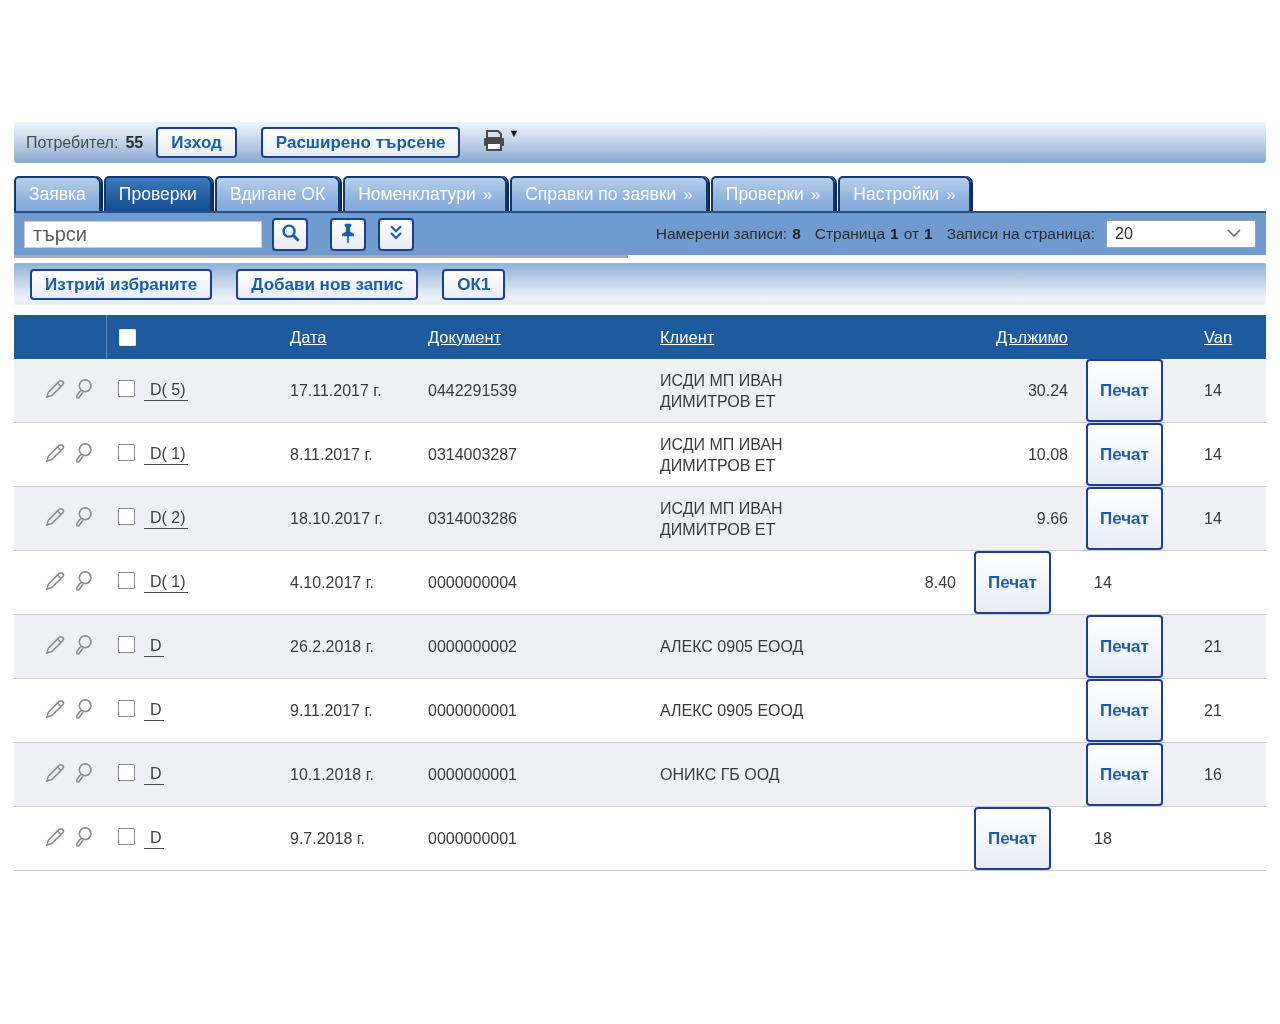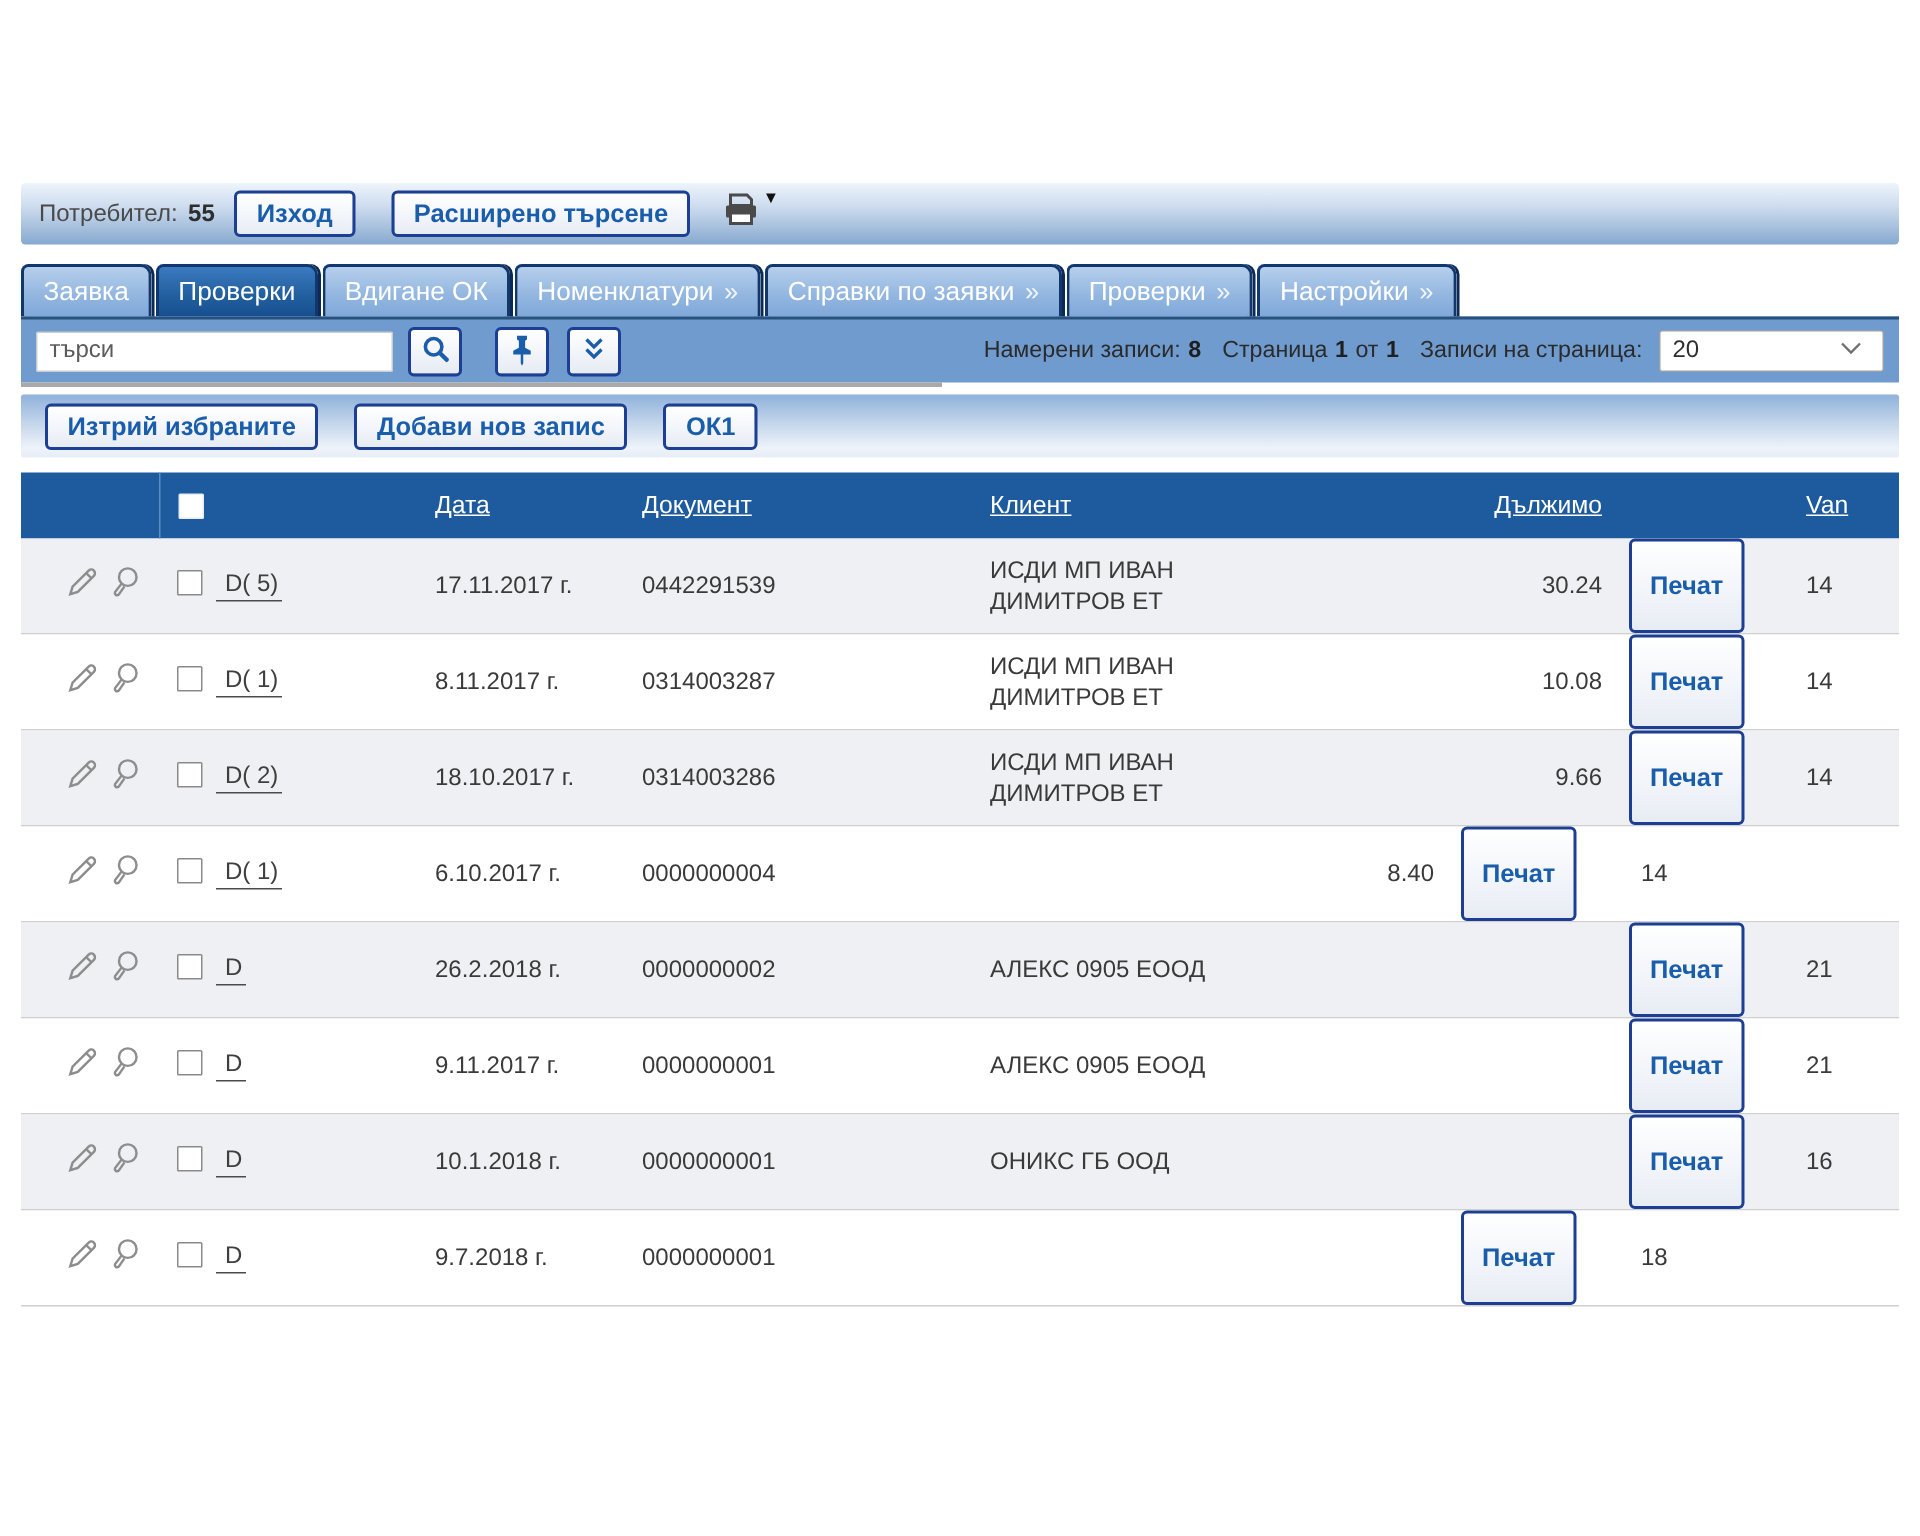--- a/index.html
+++ b/index.html
@@ -37,21 +37,21 @@
   .tab.active { background: linear-gradient(180deg, #3c7ac1 0%, #22609f 55%, #174f91 100%); }
   .tab-arrow { margin-left: 7px; font-size: 17px; color: #f2f6fb; }
 
   
   .searchbar {
     height: 44px; background: #6f9bce; border-top: 2px solid #27527f;
     display: flex; align-items: center; padding: 0 10px;
   }
   .search-input {
     width: 238px; height: 27px; border: 1px solid #c9cdd2; border-radius: 1px;
-    font-family: inherit; font-size: 16px; color: #555; padding: 0 8px; outline: none;
+    font-family: inherit; font-size: 20px; color: #555; padding: 0 8px; outline: none;
   }
   .search-input::placeholder { color: #5b5b5b; opacity: 1; }
   .icon-btn {
     width: 36px; height: 33px; display: flex; align-items: center; justify-content: center;
     background: linear-gradient(180deg, #ffffff 0%, #f0f3f8 60%, #e6ebf3 100%);
     border: 2px solid #1c3f94; border-radius: 4px; cursor: pointer; padding: 0;
   }
   .ml10 { margin-left: 10px; } .ml22 { margin-left: 22px; } .ml12 { margin-left: 12px; }
   .stats { margin-left: auto; display: flex; align-items: center; font-size: 15.5px; color: #2b2b2b; }
   .stats .b { font-weight: bold; color: #1f1f1f; }
@@ -333,21 +333,21 @@
           <path d="M10.2 13l-4 5.2a1.4 1.4 0 002.1 1.7L12 14.7" fill="none" stroke="#8d8d8d" stroke-width="1.5"></path>
         </svg>
       </span>
     </div>
     <div>
       <input type="checkbox" class="cb" style="">
     </div>
     <div>
       <a class="dlink">D( 1)</a>
     </div>
-    <div class="col-date">6.10.2017 г.</div>
+    <div class="col-date">4.10.2017 г.</div>
     <div class="col-doc">0000000004</div>
     <div class="col-due">8.40</div>
     <div>
       <button class="btn btn-print">Печат</button>
     </div>
     <div class="col-van">14</div>
   </div>
 
   <div class="trow odd">
     <div class="col-icons">

